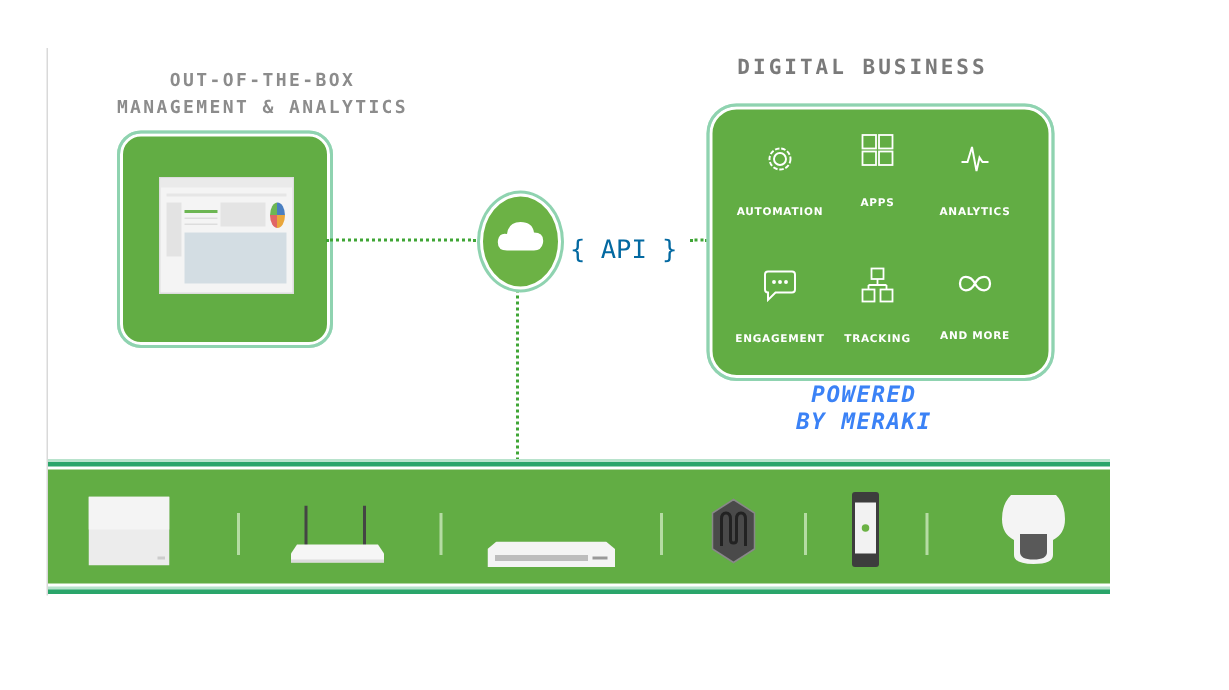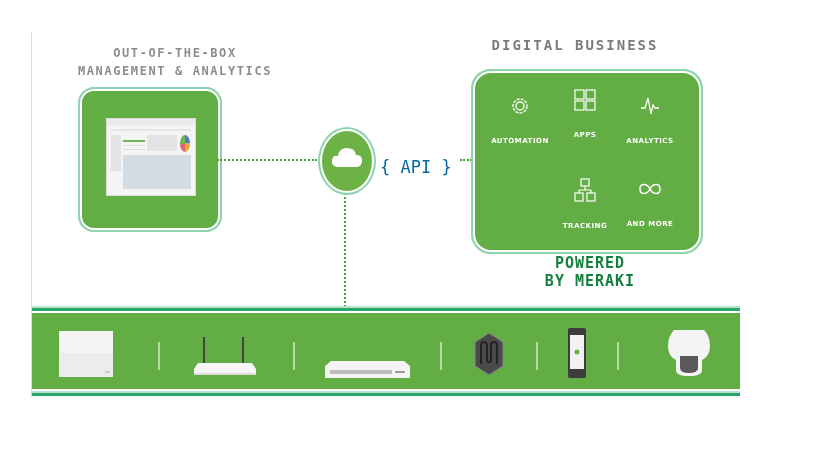--- a/index.html
+++ b/index.html
@@ -1,21 +1,21 @@
 <!DOCTYPE html>
 <html><head>
 <meta charset="utf-8">
 <style>
   html,body{margin:0;padding:0;background:#fff;}
   body{width:819px;height:460px;position:relative;overflow:hidden;font-family:"DejaVu Sans Mono","Liberation Mono",monospace;}
   .vline{position:absolute;left:31px;top:32px;width:1px;height:365px;background:#d9d9d9;}
   .title{position:absolute;color:#8c8c8c;font-weight:bold;letter-spacing:2px;text-align:center;font-family:"DejaVu Sans Mono",monospace;}
   .t-left{left:40px;top:44px;width:270px;font-size:12px;line-height:18px;letter-spacing:1.6px;text-align:center;}
   .t-right{left:470px;top:37px;width:210px;font-size:14px;letter-spacing:2px;color:#7a7a7a;text-align:center;}
-  .t-powered{left:490px;top:254px;width:200px;font-size:15px;line-height:18px;color:#15803d;letter-spacing:1px;}
+  .t-powered{left:476px;top:254px;width:200px;font-size:15px;line-height:18px;color:#3b82f6;letter-spacing:1px;font-style:italic;}
   .greenbox{position:absolute;background:#62ad44;border:2px solid #fff;outline:2px solid #8fd3b0;}
   .mgmt{left:80px;top:89px;width:136px;height:137px;border-radius:14px;box-shadow:0 0 0 2px #b8e3cc;}
   .screen{position:absolute;left:24px;top:27px;width:88px;height:76px;background:#f4f4f4;border:1px solid #ddd;}
   .screen .bar{position:absolute;left:0;top:0;right:0;height:6px;background:#eaeaea;}
   .screen .nav{position:absolute;left:4px;top:10px;right:4px;height:2px;background:#e6e6e6;}
   .screen .side{position:absolute;left:4px;top:16px;width:10px;height:36px;background:#e3e3e3;}
   .screen .gl{position:absolute;left:16px;top:21px;width:22px;height:2px;background:#6db653;}
   .screen .gl2{position:absolute;left:16px;top:26px;width:22px;height:1px;background:#ddd;}
   .screen .gl3{position:absolute;left:16px;top:30px;width:22px;height:1px;background:#ddd;}
   .screen .card{position:absolute;left:40px;top:16px;width:30px;height:16px;background:#e4e4e4;}
@@ -91,20 +91,29 @@
       <rect x="12" y="12" width="9" height="9" fill="none" stroke="#fff" stroke-width="1.2"></rect>
     </svg>
     <div class="lbl">APPS</div>
   </div>
   <div class="feat" style="left:140px;top:22px;">
     <svg width="22" height="22" viewBox="0 0 22 22">
       <polyline points="2,13 6,13 9,3 12,19 14,10 16,13 20,13" fill="none" stroke="#fff" stroke-width="1.3"></polyline>
     </svg>
     <div class="lbl">ANALYTICS</div>
   </div>
+  <div class="feat" style="left:10px;top:105px;">
+    <svg width="24" height="24" viewBox="0 0 24 24">
+      <path d="M4 3 H20 Q22 3 22 5 V15 Q22 17 20 17 H9 L4 22 V17 Q2 17 2 15 V5 Q2 3 4 3 Z" fill="none" stroke="#fff" stroke-width="1.3"></path>
+      <circle cx="8" cy="10" r="1.3" fill="#fff"></circle>
+        <circle cx="12" cy="10" r="1.3" fill="#fff"></circle>
+        <circle cx="16" cy="10" r="1.3" fill="#fff"></circle>
+    </svg>
+    <div class="lbl">ENGAGEMENT</div>
+  </div>
   <div class="feat" style="left:140px;top:105px;">
     <svg width="26" height="22" viewBox="0 0 26 22">
       <path d="M13 11 C10 5 3 5 3 11 C3 17 10 17 13 11 C16 5 23 5 23 11 C23 17 16 17 13 11 Z" fill="none" stroke="#fff" stroke-width="1.5"></path>
     </svg>
     <div class="lbl">AND MORE</div>
   </div>
   <div class="feat" style="left:75px;top:105px;">
     <svg width="22" height="24" viewBox="0 0 22 24">
       <rect x="7" y="1" width="8" height="7" fill="none" stroke="#fff" stroke-width="1.2"></rect>
       <path d="M11 8 V12 M5 12 H17 M5 12 V15 M17 12 V15" stroke="#fff" stroke-width="1.2" fill="none"></path>

